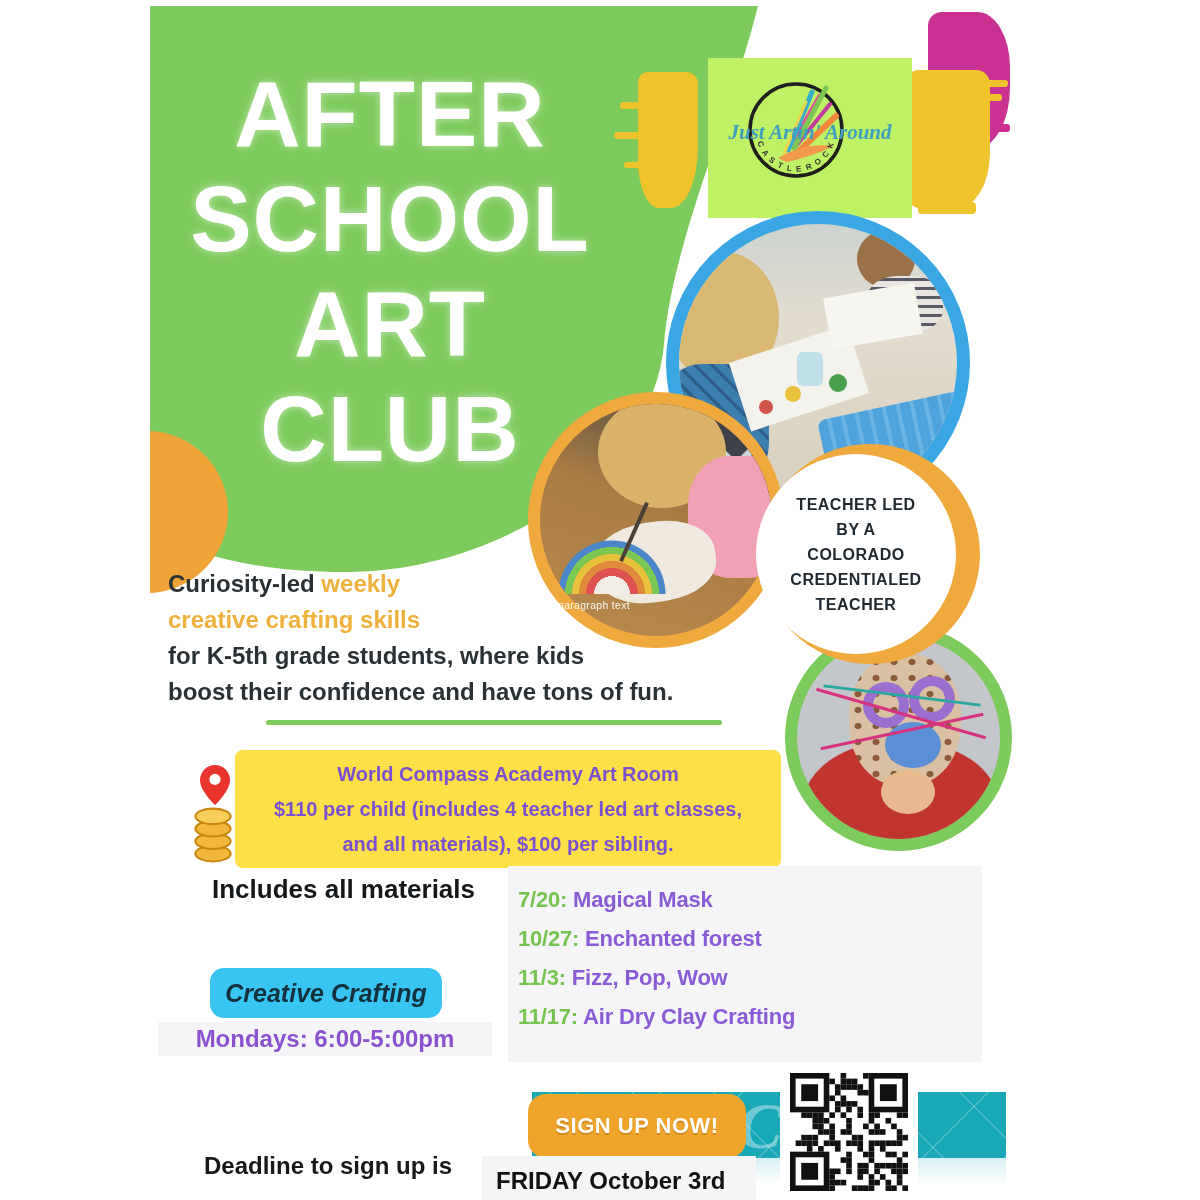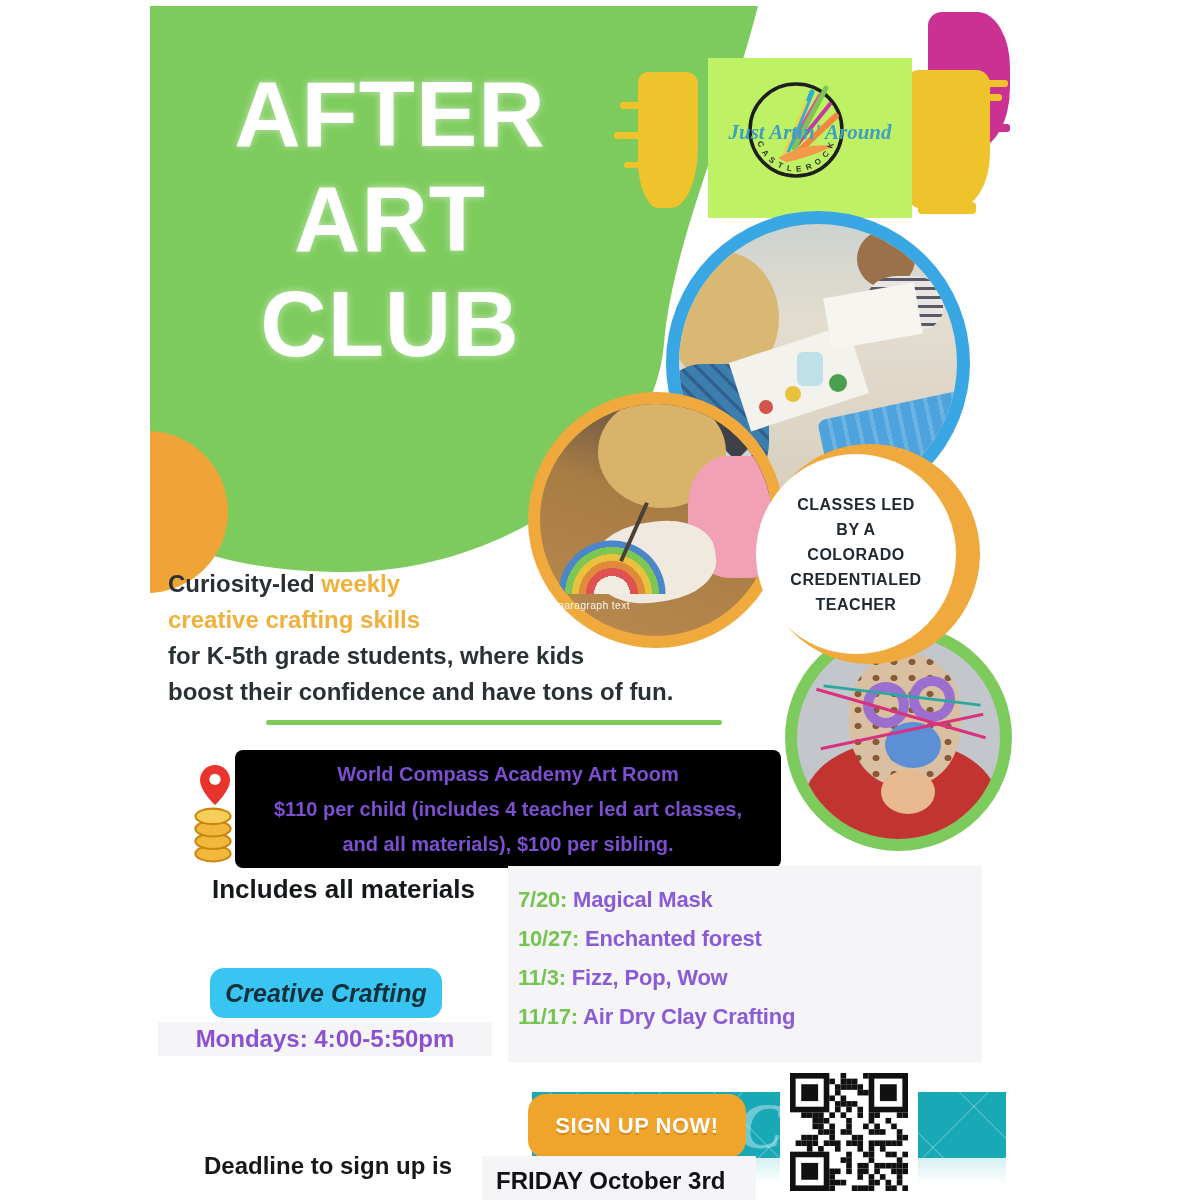--- a/index.html
+++ b/index.html
@@ -46,21 +46,21 @@
       display:flex;flex-direction:column;align-items:center;justify-content:center;
       font-weight:800;font-size:16px;line-height:25px;letter-spacing:.5px;color:#202830;text-align:center;}
 
   
   .intro{left:18px;top:560px;font-weight:800;font-size:24px;line-height:36px;color:#2a3135;white-space:nowrap;}
   .intro .hl{color:var(--c-intro_orange,#F0B03C);}
 
   .divider{left:116px;top:714px;width:456px;height:5px;border-radius:3px;background:var(--c-green,#7DCB5C);}
 
   
-  .info-box{left:85px;top:744px;width:546px;height:118px;background:#000000;border-radius:8px;
+  .info-box{left:85px;top:744px;width:546px;height:118px;background:#fde047;border-radius:8px;
       display:flex;flex-direction:column;justify-content:center;text-align:center;
       color:var(--c-purple,#7B4FD0);font-weight:700;font-size:20px;line-height:35px;white-space:nowrap;}
   .pin-icon{left:50px;top:758px;width:30px;height:42px;}
   .coins-icon{left:42px;top:800px;width:42px;height:58px;}
 
   .includes{left:62px;top:868px;font-weight:800;font-size:26px;color:#15181b;white-space:nowrap;}
 
   
   .schedule-box{left:358px;top:860px;width:474px;height:196px;background:#f5f4f6;}
   .schedule-list{left:368px;top:874px;font-weight:700;font-size:22px;line-height:39px;white-space:nowrap;letter-spacing:-.2px;}
@@ -116,20 +116,21 @@
     <div class="abs y-streak" style="left:474px;top:156px;width:40px;height:6px;"></div>
 
     <div class="abs yellow-main yb-right"></div>
     <div class="abs y-streak" style="left:762px;top:74px;width:96px;"></div>
     <div class="abs y-streak" style="left:766px;top:88px;width:86px;"></div>
     <div class="abs y-streak" style="left:762px;top:102px;width:74px;height:6px;"></div>
     <div class="abs yellow-main yb-right-ext"></div>
 
     <div class="abs title-block">
       <div>AFTER</div>
+      <div>SCHOOL</div>
       <div>ART</div>
       <div>CLUB</div>
     </div>
 
     <div class="abs logo-card">
       <svg width="204" height="160" viewBox="0 0 204 160">
         <circle cx="88" cy="72" r="46" fill="none" stroke="#1e1e1e" stroke-width="3.5"></circle>
         <g stroke-linecap="round">
           <line x1="84" y1="86" x2="112" y2="38" stroke="#E84C9B" stroke-width="5"></line>
           <line x1="88" y1="88" x2="122" y2="46" stroke="#C13BA0" stroke-width="4"></line>
@@ -178,21 +179,21 @@
       <div class="ph" style="left:66px;top:46px;width:26px;height:26px;border:10px solid #9b6fd0;border-radius:50%;"></div>
       <div class="ph" style="left:112px;top:40px;width:26px;height:26px;border:10px solid #9b6fd0;border-radius:50%;"></div>
       <div class="ph" style="left:16px;top:76px;width:176px;height:3px;background:#d8317f;transform:rotate(16deg);"></div>
       <div class="ph" style="left:22px;top:94px;width:166px;height:3px;background:#d8317f;transform:rotate(-12deg);"></div>
       <div class="ph" style="left:26px;top:58px;width:158px;height:3px;background:#2aa8a0;transform:rotate(7deg);"></div>
       <div class="ph" style="left:84px;top:134px;width:54px;height:44px;border-radius:50%;background:#e8b88f;"></div>
     </div>
 
     <div class="abs badge-ring"></div>
     <div class="abs badge-circle">
-      <div>CLASSES LED</div>
+      <div>TEACHER LED</div>
       <div>BY A</div>
       <div>COLORADO</div>
       <div>CREDENTIALED</div>
       <div>TEACHER</div>
     </div>
 
     <div class="abs intro">
       <div><span>Curiosity-led </span><span class="hl">weekly</span></div>
       <div class="hl">creative crafting skills</div>
       <div>for K-5th grade students, where kids</div>
@@ -221,21 +222,21 @@
 
     <div class="abs schedule-box"></div>
     <div class="abs schedule-list">
       <div><span class="sch-date">7/20:</span> <span class="sch-title">Magical Mask</span></div>
       <div><span class="sch-date">10/27:</span> <span class="sch-title">Enchanted forest</span></div>
       <div><span class="sch-date">11/3:</span> <span class="sch-title">Fizz, Pop, Wow</span></div>
       <div><span class="sch-date">11/17:</span> <span class="sch-title">Air Dry Clay Crafting</span></div>
     </div>
 
     <div class="abs chip">Creative Crafting</div>
-    <div class="abs mondays-strip">Mondays: 4:00-5:50pm</div>
+    <div class="abs mondays-strip">Mondays: 6:00-5:00pm</div>
 
     <div class="abs teal-banner"></div>
     <div class="abs monogram">C</div>
     <div class="abs banner-reflection"></div>
     <button class="abs signup-btn">SIGN UP NOW!</button>
     <div class="abs qr-card">
       <svg width="118" height="118" viewBox="0 0 118 118">
           <rect x="0" y="0" width="117.99999999999999" height="117.99999999999999" fill="#fff"></rect>
           <rect x="0" y="0" width="39.33333333333333" height="39.33333333333333" fill="#111"></rect>
           <rect x="5.619047619047619" y="5.619047619047619" width="28.095238095238095" height="28.095238095238095" fill="#fff"></rect>

